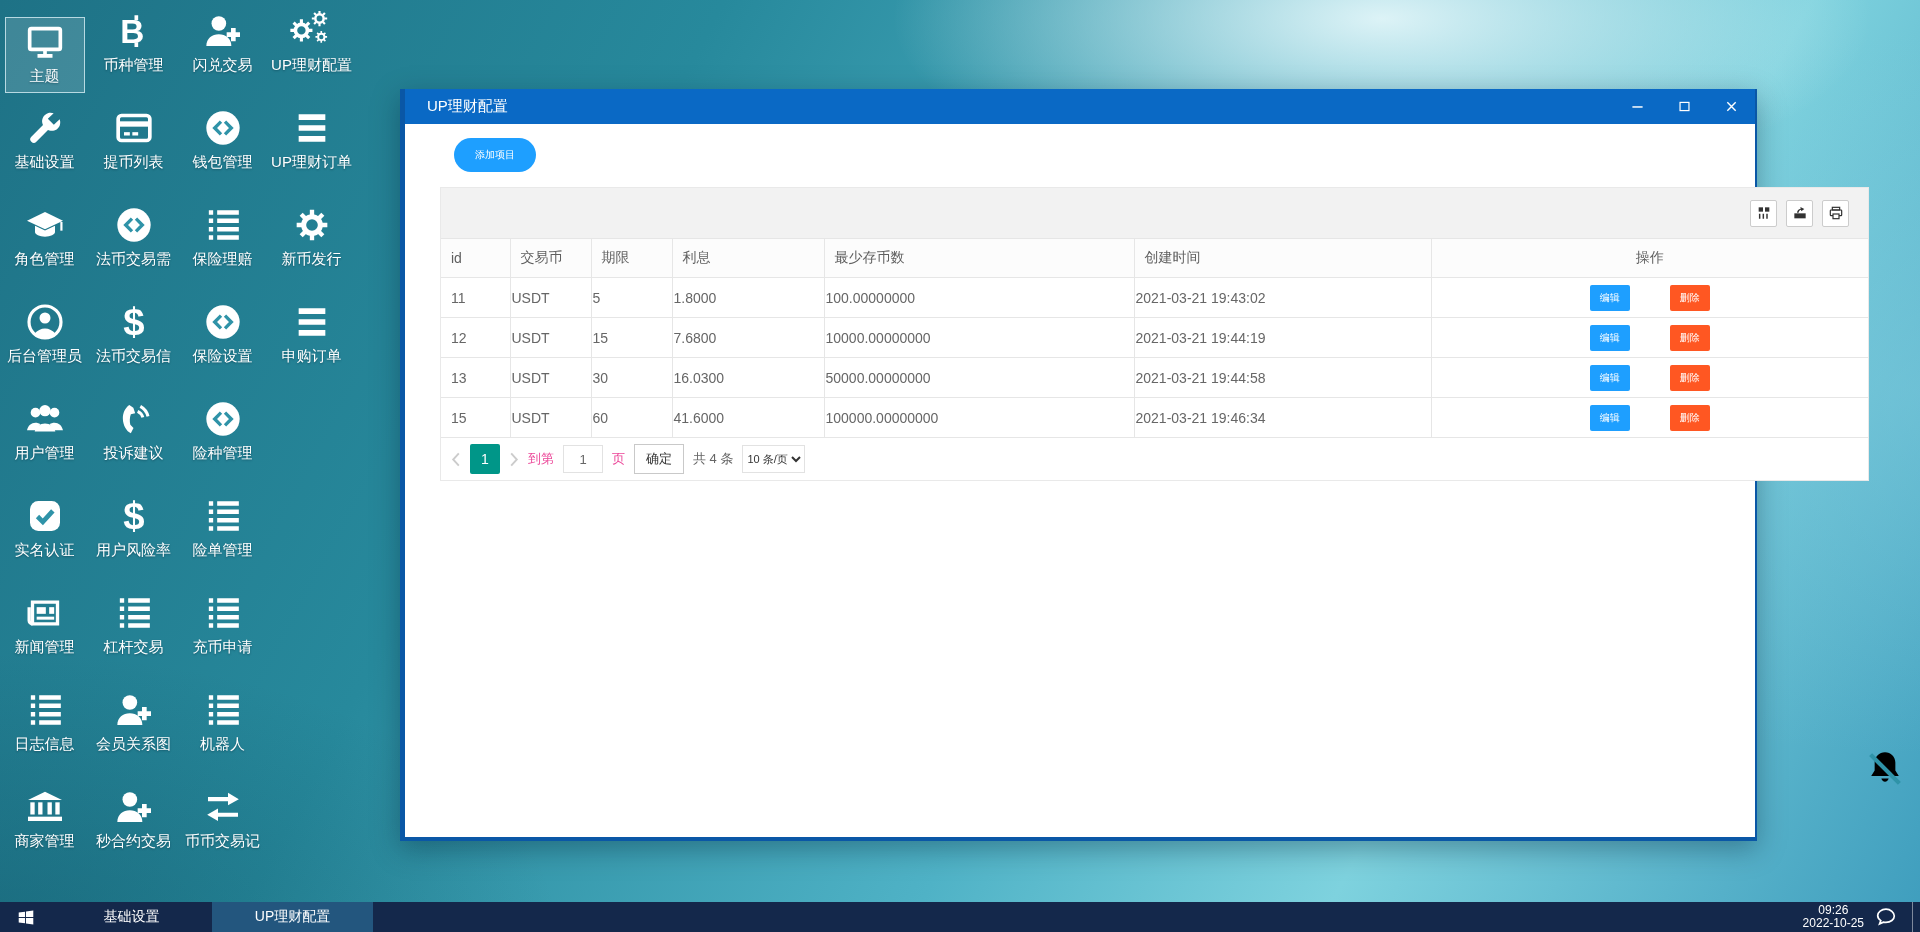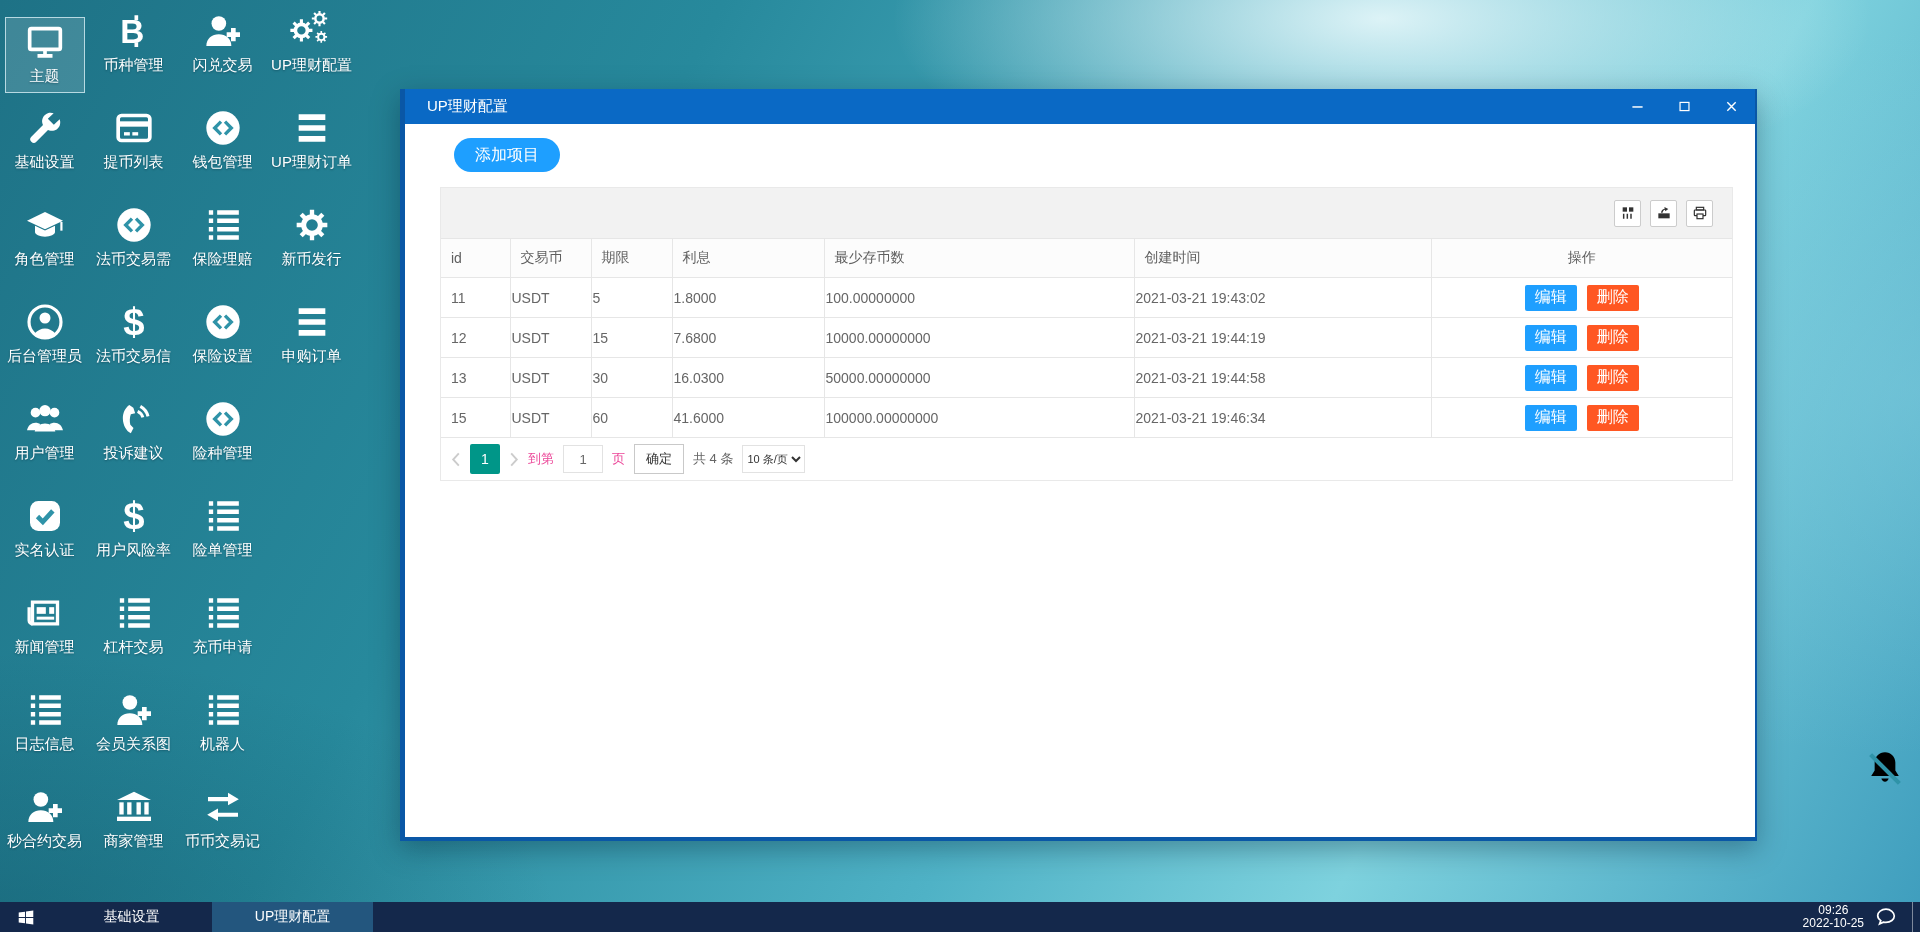--- a/index.html
+++ b/index.html
@@ -27,36 +27,36 @@
   .window{position:absolute;left:400px;top:89px;width:1357px;height:752px;box-sizing:border-box;
     border-left:5px solid #0a57a6;border-right:2px solid #0a57a6;border-bottom:4px solid #0a57a6;
     box-shadow:0 8px 26px rgba(0,30,50,.35);}
   .titlebar{height:35px;background:#0a69c5;display:flex;align-items:center;padding-left:22px;}
   .win-title{color:#fff;font-size:15px;}
   .win-controls{margin-left:auto;display:flex;height:100%;}
   .win-ctrl{width:47px;display:flex;align-items:center;justify-content:center;cursor:pointer;}
   .win-ctrl .icon{width:13px;height:13px;}
   .win-body{position:relative;background:#fff;height:calc(100% - 35px);}
   .add-btn{position:absolute;left:49px;top:14px;height:34px;padding:0 21px;border:none;border-radius:17px;
-    background:#1E9FFF;color:#fff;font-size:16px;cursor:pointer;}
+    background:#1E9FFF;color:#fff;font-size:10px;cursor:pointer;}
 
   
-  .table-card{position:absolute;left:35px;top:63px;width:1293px;box-sizing:border-box;border:1px solid #e9e9e9;background:#fff;}
+  .table-card{position:absolute;left:35px;top:63px;width:1429px;box-sizing:border-box;border:1px solid #e9e9e9;background:#fff;}
   .toolbar{height:50px;background:#f2f2f2;border-bottom:1px solid #e6e6e6;display:flex;align-items:center;
     justify-content:flex-end;gap:9px;padding-right:19px;}
   .tool-btn{width:27px;height:27px;box-sizing:border-box;background:#fff;border:1px solid #ccc;border-radius:2px;
     display:flex;align-items:center;justify-content:center;color:#333;cursor:pointer;}
   .tool-btn .icon{width:16px;height:16px;}
   table.data{width:100%;border-collapse:collapse;table-layout:fixed;font-size:14px;color:#666;}
   table.data th{height:38px;font-weight:normal;color:#5f5f5f;text-align:left;padding:0 10px;
     border-bottom:1px solid #e6e6e6;border-right:1px solid #e6e6e6;background:#fcfcfc;}
   table.data td{height:39px;padding:0 1px;border-bottom:1px solid #e6e6e6;border-right:1px solid #e6e6e6;background:#fff;}
   table.data th:first-child,table.data td:first-child{padding:0 10px;}
   table.data th:last-child,table.data td:last-child{border-right:none;text-align:center;}
-  .row-btn{height:26px;padding:0 10px;margin:0 5px;border:none;border-radius:2px;color:#fff;font-size:16px;cursor:pointer;}
+  .row-btn{height:26px;padding:0 10px;margin:0 20px;border:none;border-radius:2px;color:#fff;font-size:10px;cursor:pointer;}
   .btn-edit{background:#1E9FFF;}
   .btn-del{background:#FF5722;}
 
   
   .pager{display:flex;align-items:center;gap:9px;padding:6px 0 6px 10px;font-size:13px;color:#666;background:#fff;}
   .pg-arrow{width:10px;height:15px;color:#ccc;cursor:pointer;}
   .pg-cur{min-width:30px;height:30px;background:#009688;color:#fff;display:flex;align-items:center;
     justify-content:center;border-radius:2px;font-size:14px;cursor:pointer;}
   .pg-muted{color:#ec4899;}
   .pg-input{width:40px;height:28px;box-sizing:border-box;border:1px solid #e2e2e2;text-align:center;
@@ -441,43 +441,43 @@
             </span>
             <div class="di-label">机器人</div>
           </div>
         </div>
       </div>
       <div class="icon-row">
         <div class="icon-cell">
           <div class="cell-inner">
             <span class="icon di-icon">
               <svg viewBox="0 0 24 24">
-                <circle cx="9.5" cy="7.5" r="4.4" fill="currentColor"></circle>
-                <path d="M2 21c0-4.4 3.4-7 7.5-7 4 0 7.5 2.6 7.5 7z" fill="currentColor"></path>
-                <path d="M18.2 10.2v8M14.2 14.2h8" stroke="currentColor" stroke-width="2.8"></path>
-              </svg>
-            </span>
-            <div class="di-label">秒合约交易</div>
-          </div>
-        </div>
-        <div class="icon-cell">
-          <div class="cell-inner">
-            <span class="icon di-icon">
-              <svg viewBox="0 0 24 24">
                 <g fill="currentColor">
                   <path d="M12 2.8 1.8 7.8h20.4z"></path>
                   <rect x="3.2" y="9.2" width="2.6" height="7.3"></rect>
                   <rect x="7.9" y="9.2" width="2.6" height="7.3"></rect>
                   <rect x="13.5" y="9.2" width="2.6" height="7.3"></rect>
                   <rect x="18.2" y="9.2" width="2.6" height="7.3"></rect>
                   <rect x="1.8" y="17.8" width="20.4" height="2.6"></rect>
                 </g>
               </svg>
             </span>
             <div class="di-label">商家管理</div>
+          </div>
+        </div>
+        <div class="icon-cell">
+          <div class="cell-inner">
+            <span class="icon di-icon">
+              <svg viewBox="0 0 24 24">
+                <circle cx="9.5" cy="7.5" r="4.4" fill="currentColor"></circle>
+                <path d="M2 21c0-4.4 3.4-7 7.5-7 4 0 7.5 2.6 7.5 7z" fill="currentColor"></path>
+                <path d="M18.2 10.2v8M14.2 14.2h8" stroke="currentColor" stroke-width="2.8"></path>
+              </svg>
+            </span>
+            <div class="di-label">秒合约交易</div>
           </div>
         </div>
         <div class="icon-cell">
           <div class="cell-inner">
             <span class="icon di-icon">
               <svg viewBox="0 0 24 24">
                 <g fill="currentColor">
                   <path d="M3 6h12V3.5l6.5 3.8L15 11V8.6H3z"></path>
                   <path d="M21 15.4H9v-2.5l-6.5 3.8L9 20.4v-2.5h12z"></path>
                 </g>

